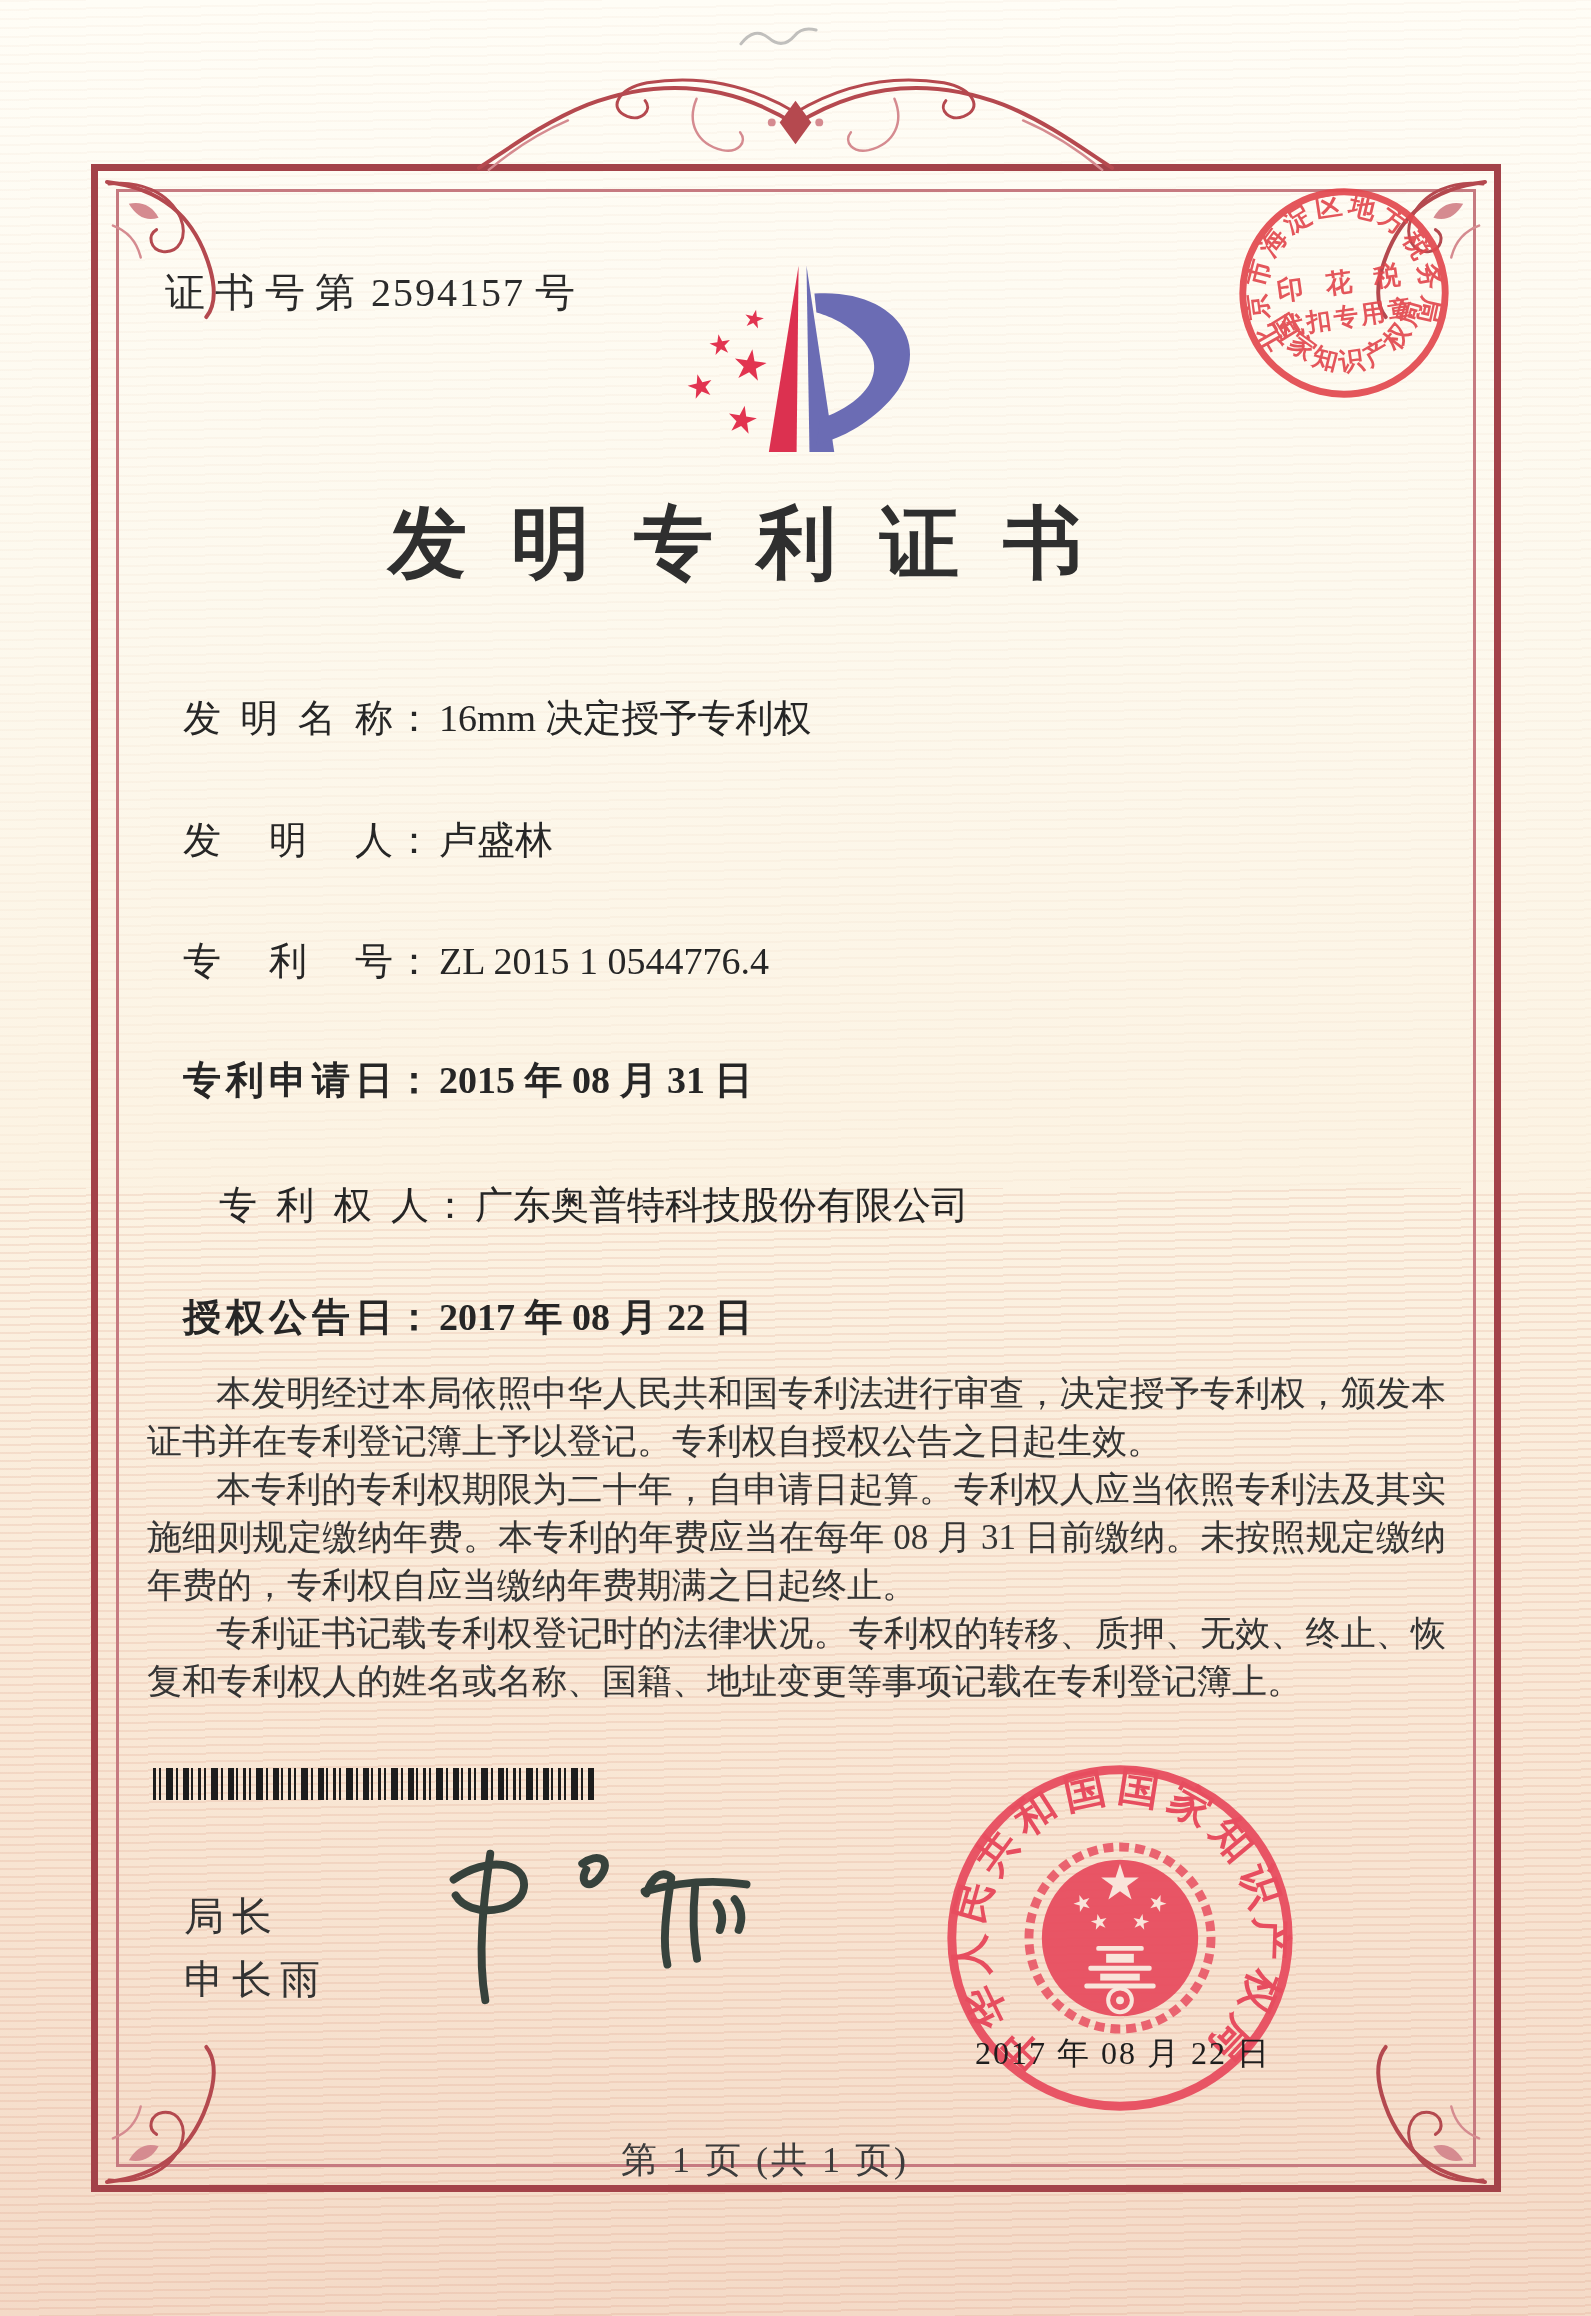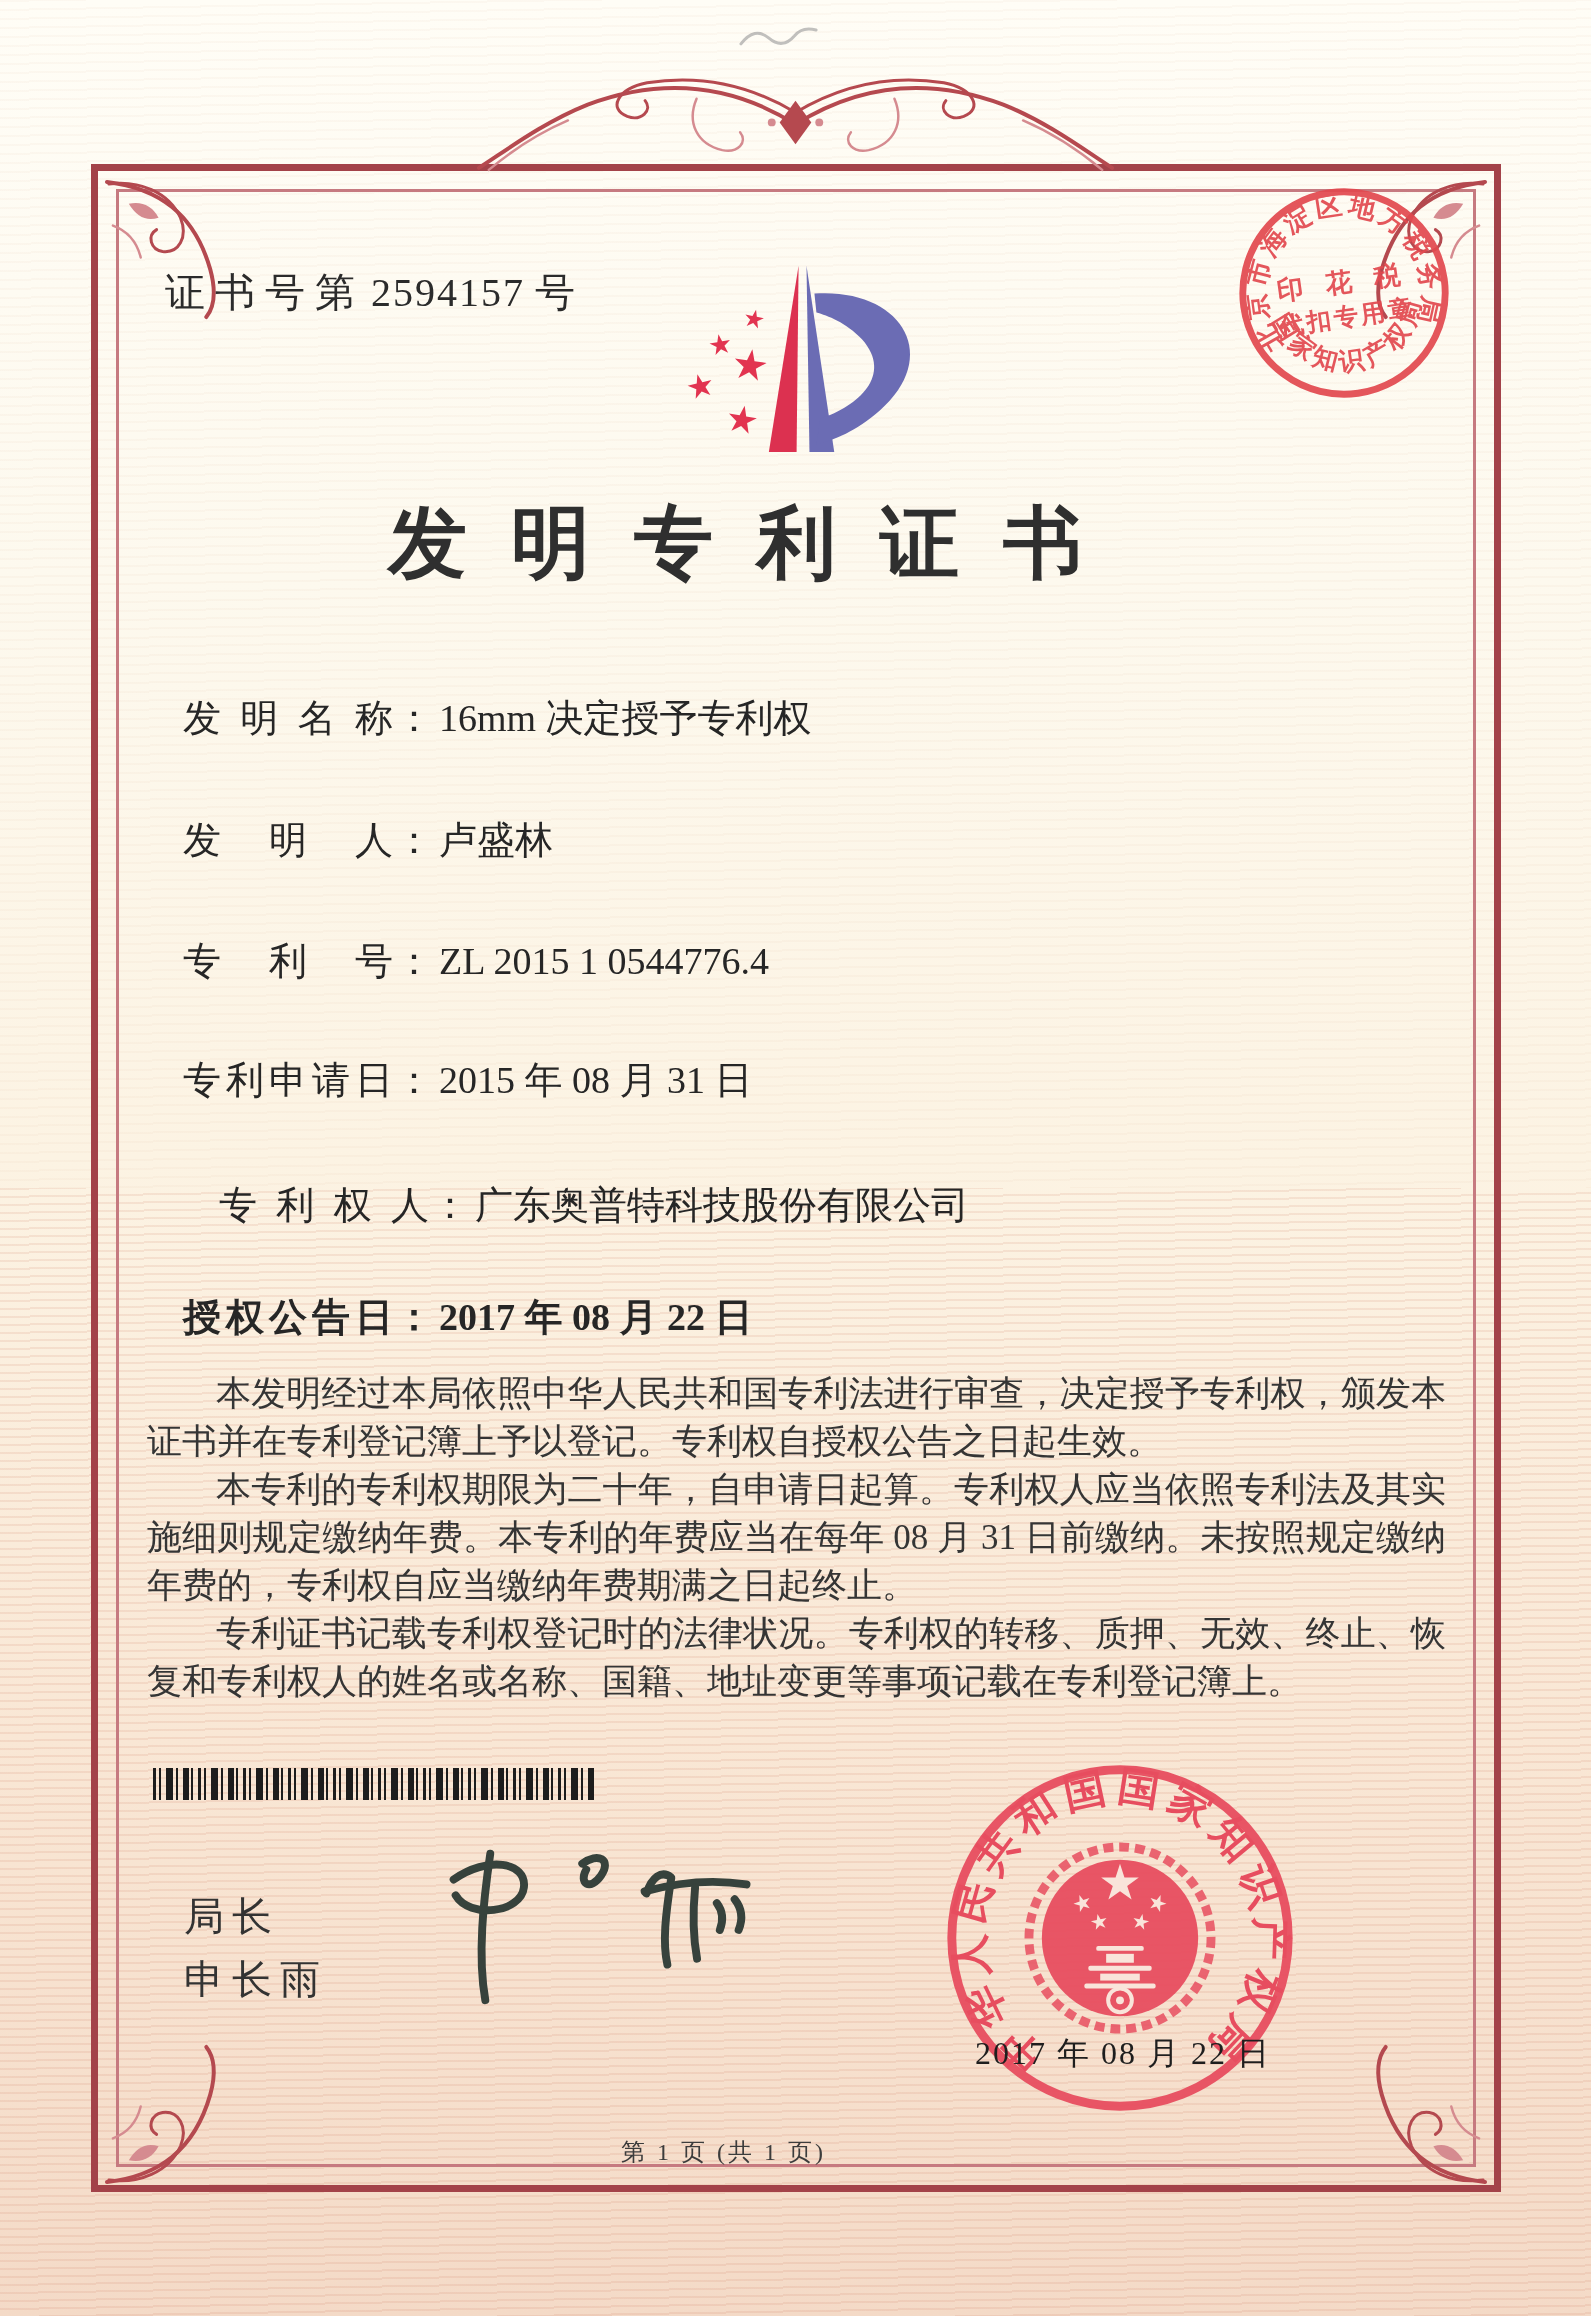--- a/index.html
+++ b/index.html
@@ -31,42 +31,42 @@
 
   .logo{position:absolute;left:648px;top:236px;width:317px;height:238px;}
   .tax-stamp{position:absolute;left:1231px;top:180px;width:226px;height:226px;transform:rotate(-8deg);opacity:.92;}
 
   .title{position:absolute;left:388px;top:491px;font-size:79px;font-weight:bold;color:#2f2f2f;
     letter-spacing:44px;white-space:nowrap;}
 
   .field{position:absolute;left:183px;white-space:nowrap;font-size:38px;color:#262626;}
   .field .lab{display:inline-block;width:210px;text-align:justify;text-align-last:justify;vertical-align:bottom;}
   .field .colon{margin:0 6px 0 2px;}
-  .f1{top:693px;} .f2{top:815px;} .f3{top:936px;} .f4{top:1055px;} .f5{top:1180px;margin-left:36px;} .f6{top:1292px;font-weight:bold;}
+  .f1{top:693px;} .f2{top:815px;} .f3{top:936px;} .f4{top:1055px;font-weight:bold;} .f5{top:1180px;margin-left:36px;} .f6{top:1292px;font-weight:bold;}
 
   .body-text{position:absolute;left:147px;top:1370px;width:1299px;font-size:35px;line-height:48px;
     color:#353535;text-align:justify;}
   .body-text p{margin:0;text-indent:69px;}
 
   .barcode{position:absolute;left:153px;top:1768px;width:443px;height:32px;
     background:repeating-linear-gradient(90deg,
       #1d1d1d 0 3px, rgba(0,0,0,0) 3px 6px,
       #1d1d1d 6px 8px, rgba(0,0,0,0) 8px 13px,
       #1d1d1d 13px 20px, rgba(0,0,0,0) 20px 23px,
       #1d1d1d 23px 25px, rgba(0,0,0,0) 25px 30px,
       #1d1d1d 30px 36px, rgba(0,0,0,0) 36px 38px,
       #1d1d1d 38px 40px, rgba(0,0,0,0) 40px 45px);}
 
   .role{position:absolute;left:184px;top:1889px;font-size:40px;letter-spacing:8px;color:#333;font-family:Liberation Serif, serif;}
   .name{position:absolute;left:184px;top:1952px;font-size:40px;letter-spacing:8px;color:#333;}
   .signature{position:absolute;left:396px;top:1832px;width:426px;height:188px;}
 
   .seal{position:absolute;left:932px;top:1750px;width:376px;height:376px;z-index:2;}
   .issue-date{position:absolute;left:975px;top:2032px;font-size:32px;letter-spacing:2px;color:#1e1e1e;z-index:3;white-space:nowrap;}
-  .footer{position:absolute;left:621px;top:2136px;font-size:24px;letter-spacing:3px;color:#3c3c3c;}
+  .footer{position:absolute;left:621px;top:2136px;font-size:36px;letter-spacing:3px;color:#3c3c3c;}
 </style>
 </head>
 <body>
 
 <div class="page">
 
   <div class="waves-soft"></div>
   <div class="waves-strong"></div>
 
   <div class="frame-outer"></div>

